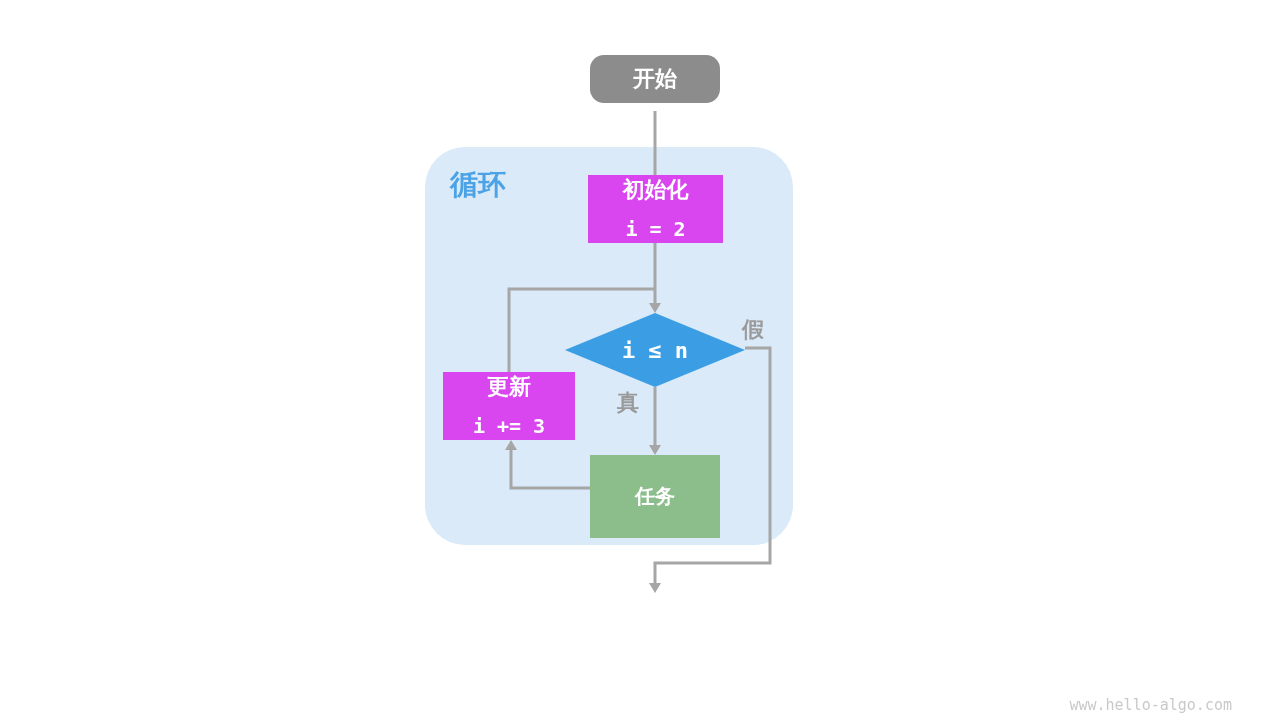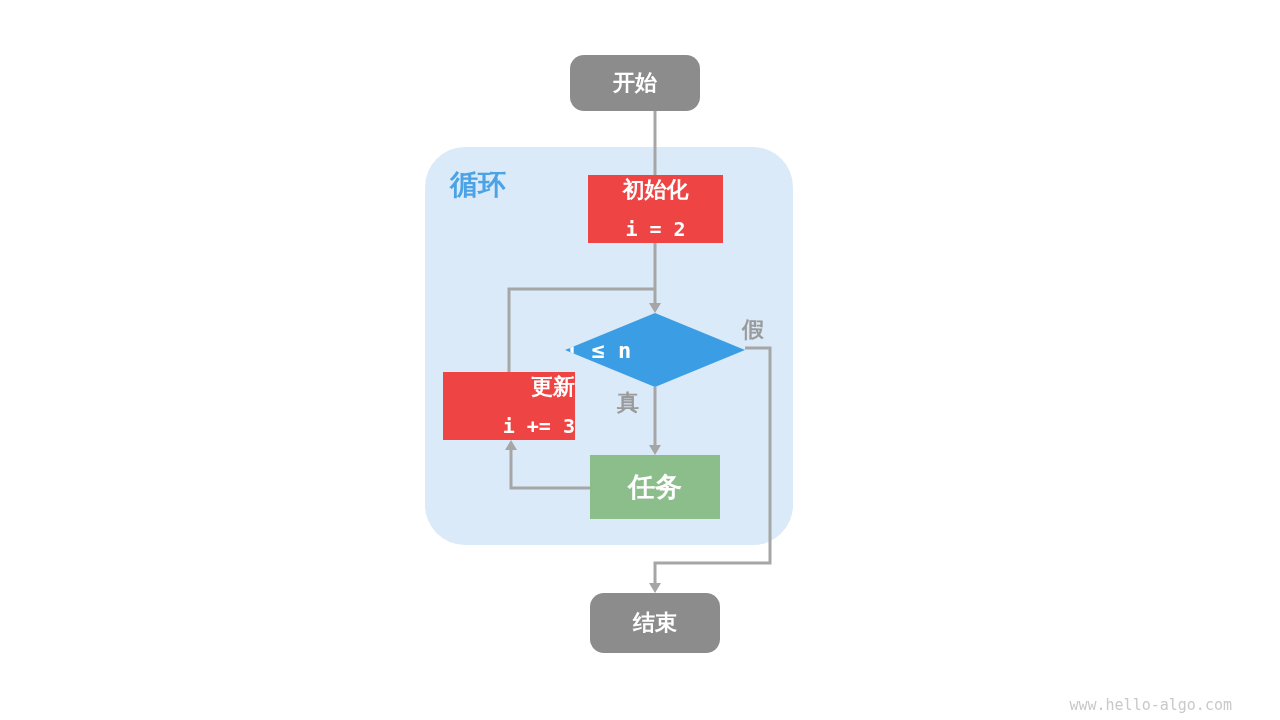--- a/index.html
+++ b/index.html
@@ -31,63 +31,64 @@
     font-weight: bold;
     text-align: center;
     box-sizing: border-box;
   }
   .terminal {
     width: 130px;
     border-radius: 14px;
     background: #8C8C8C;
     font-size: 24px;
   }
-  .node-start { left: 570px; top: 55px; height: 56px; }
+  .node-start { left: 590px; top: 55px; height: 48px; }
   .node-end   { left: 590px; top: 593px; height: 60px; }
   .loop-container {
     position: absolute;
     left: 425px; top: 147px;
     width: 368px; height: 398px;
     background: #DAEAF8;
     border-radius: 40px;
   }
   .loop-label {
     position: absolute;
     left: 450px; top: 166px;
     color: #4BA3E6;
     font-size: 28px;
     font-weight: bold;
   }
   .process {
-    background: #ef4444;
+    background: #d946ef;
     line-height: 1.35;
     gap: 12px;
   }
   .node-init   { left: 588px; top: 175px; width: 135px; height: 68px; }
-  .node-update { left: 443px; top: 372px; width: 132px; height: 68px; align-items: flex-end; }
+  .node-update { left: 443px; top: 372px; width: 132px; height: 68px; }
   .cjk-line  { font-size: 22px; }
   .code-line {
     font-family: "DejaVu Sans Mono", monospace;
     font-size: 20px;
     font-weight: bold;
   }
   .node-task {
     left: 590px; top: 455px;
-    width: 130px; height: 64px;
+    width: 130px; height: 83px;
     background: #8CBE8C;
-    font-size: 27px;
+    font-size: 20px;
   }
   .diamond {
     position: absolute;
     left: 565px; top: 313px;
     width: 180px; height: 74px;
     background: #3B9EE4;
     clip-path: polygon(50% 0, 100% 50%, 50% 100%, 0 50%);
     display: flex;
     align-items: center;
+    justify-content: center;
     color: #ffffff;
     font-family: "DejaVu Sans Mono", monospace;
     font-size: 22px;
     font-weight: bold;
   }
   .branch-label {
     position: absolute;
     color: #9A9A9A;
     font-size: 22px;
     font-weight: bold;
@@ -146,19 +147,16 @@
 
   <div class="node process node-update">
     <span class="cjk-line">更新</span>
     <span class="code-line">i += 3</span>
   </div>
 
   <div class="node node-task">
     <span>任务</span>
   </div>
 
-  <div class="node terminal node-end">
-    <span class="cjk-line">结束</span>
-  </div>
 
   <div class="watermark">www.hello-algo.com</div>
 
 </div>
 
 </body></html>

